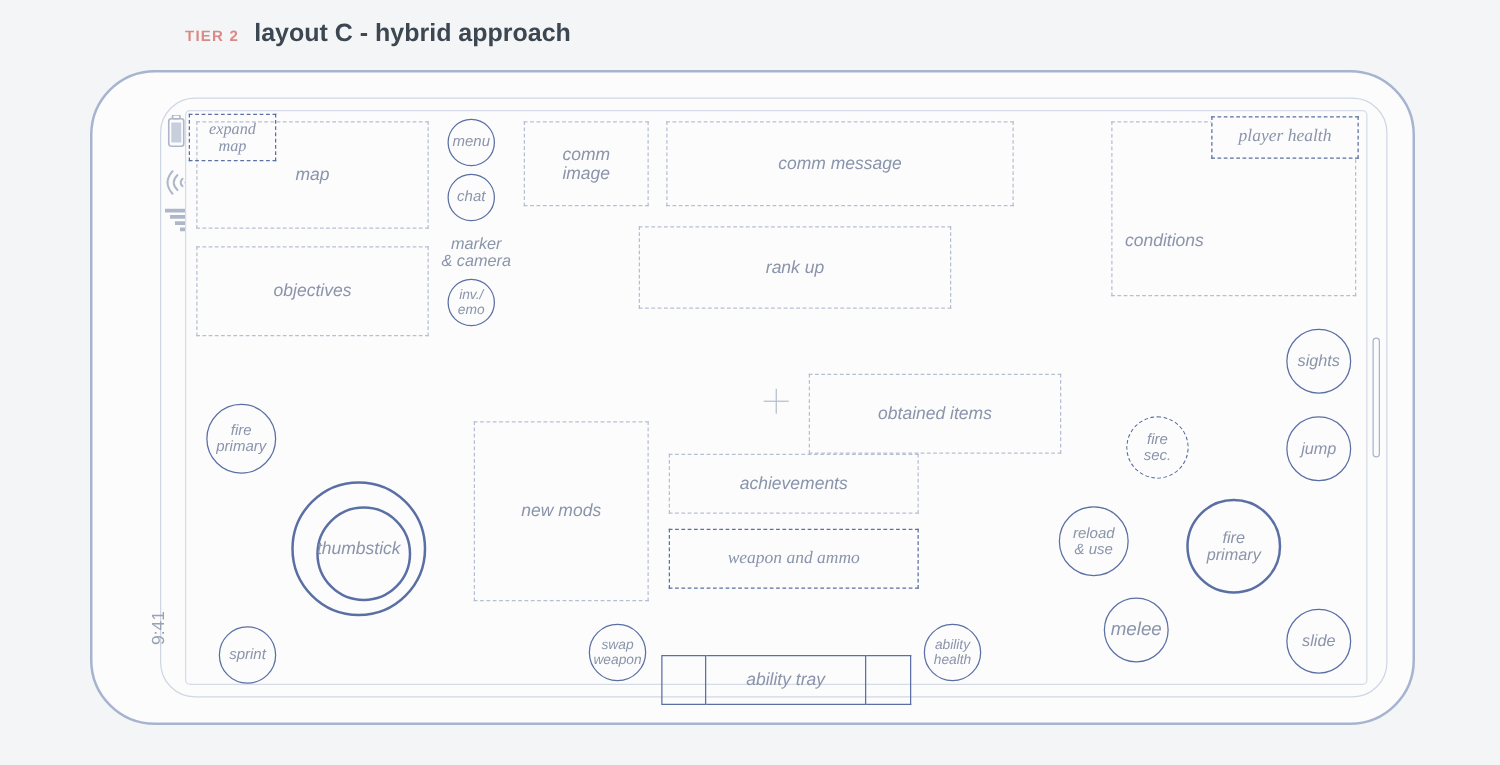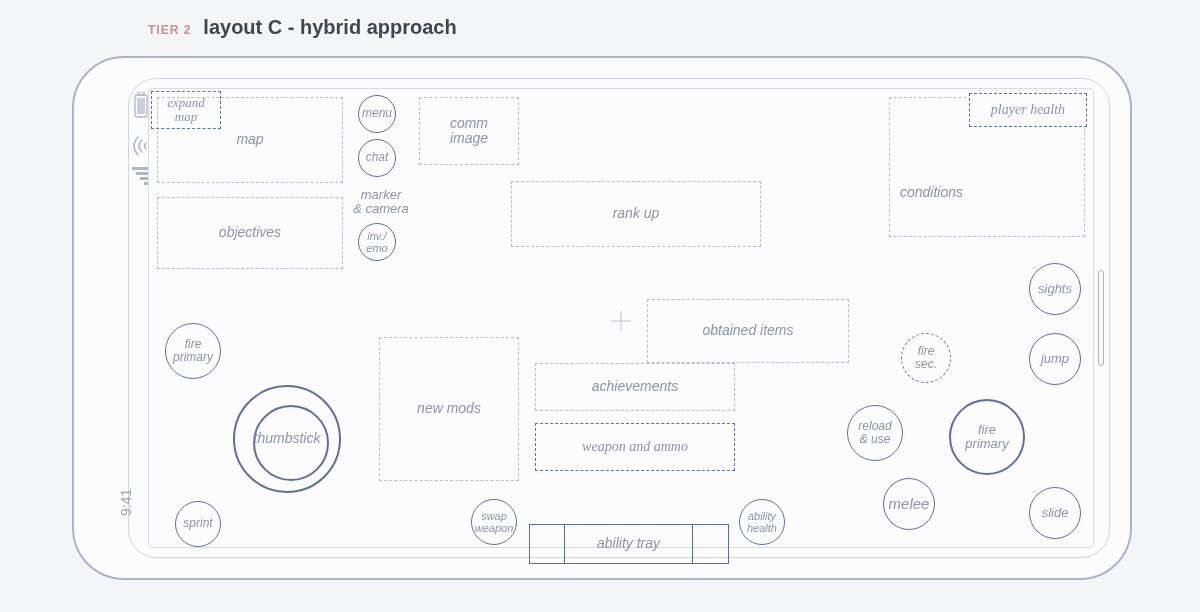--- a/index.html
+++ b/index.html
@@ -239,20 +239,23 @@
     </div>
     <div class="el circle" style="left:209px; top:134px; width:38px; height:38px; font-size:11px; white-space:pre;">
       <span>inv./
 emo</span>
     </div>
 
     <div class="el rect-dash" style="left:270px; top:8px; width:100px; height:68px; white-space:pre;">
       <span>comm
 image</span>
     </div>
+    <div class="el rect-dash" style="left:384px; top:8px; width:278px; height:68px;">
+      <span>comm message</span>
+    </div>
     <div class="el rect-dash" style="left:362px; top:92px; width:250px; height:66px;">
       <span>rank up</span>
     </div>
 
     <div class="el rect-dash" style="left:740px; top:8px; width:196px; height:140px; align-items:flex-end; justify-content:flex-start; padding:0 0 36px 10px;">
       <span>conditions</span>
     </div>
     <div class="el rect-dash-blue" style="left:820px; top:4px; width:118px; height:34px; background:#fcfcfd;">
       <span>player health</span>
     </div>

